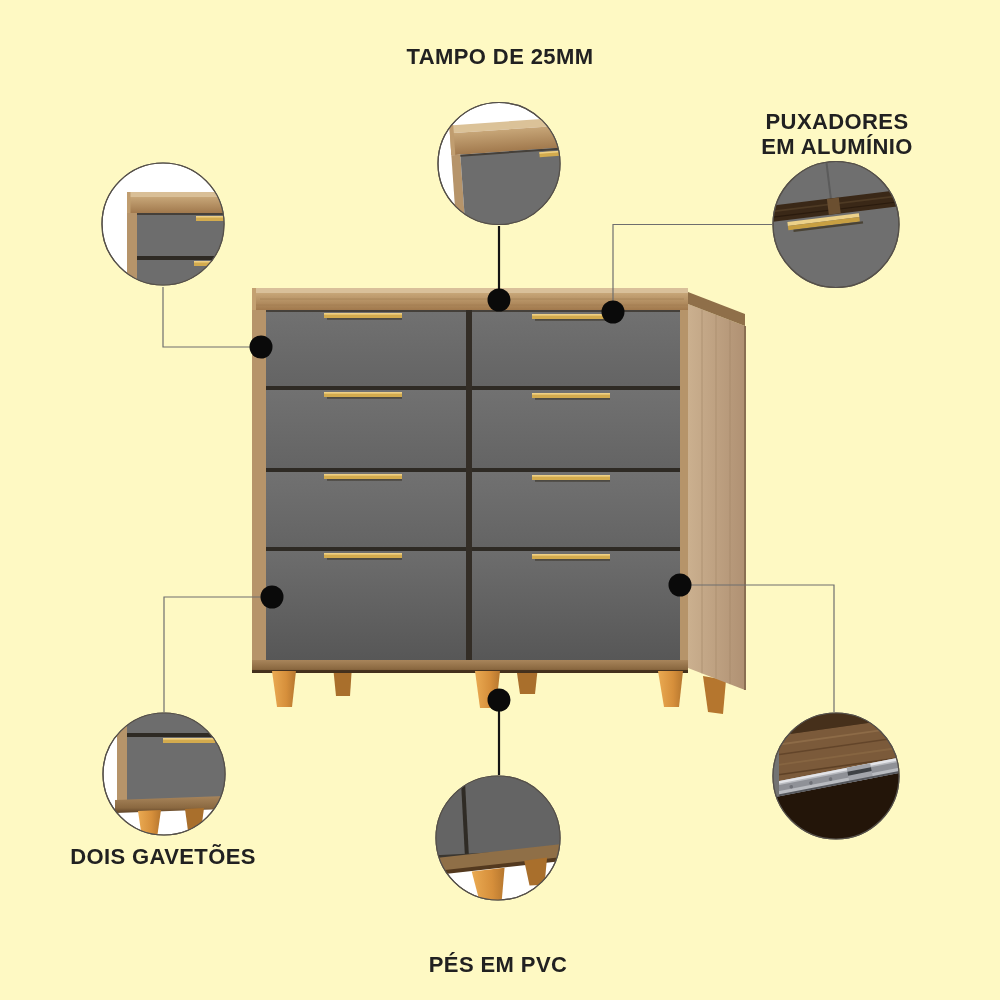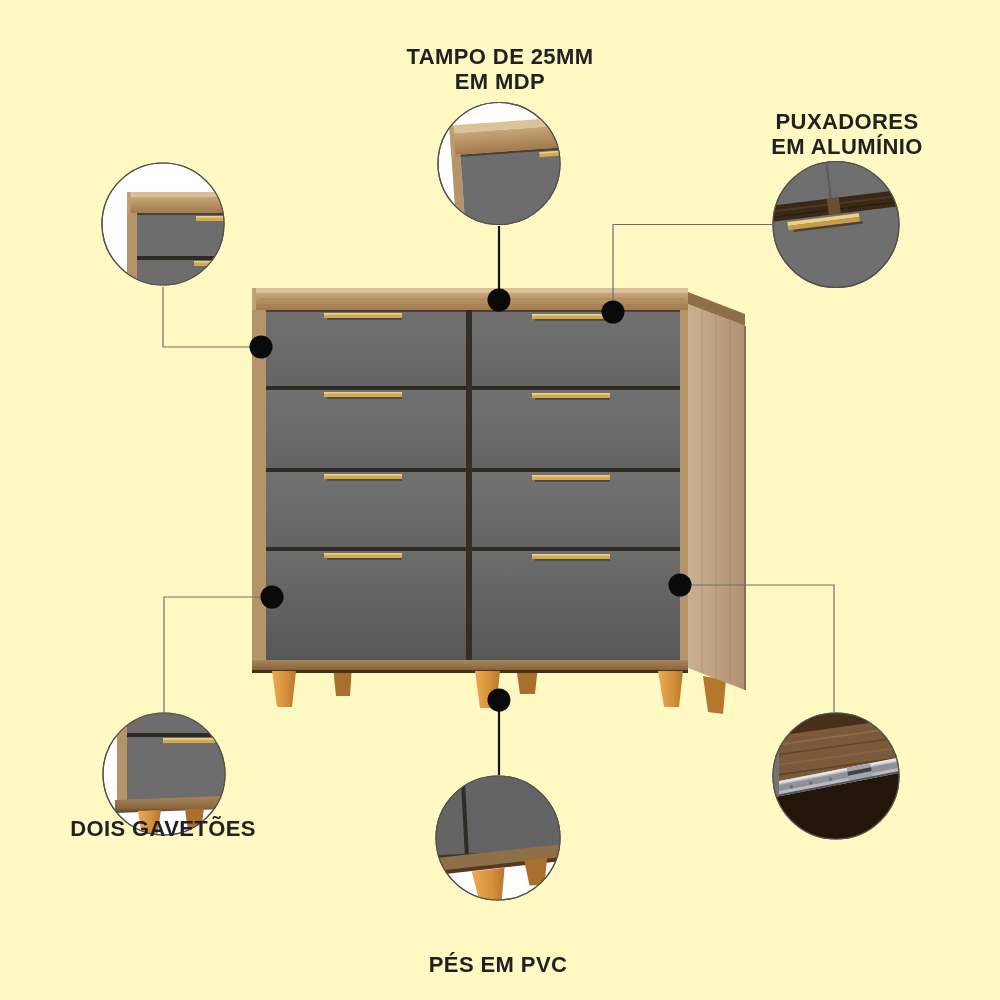--- a/index.html
+++ b/index.html
@@ -289,30 +289,29 @@
       <circle cx="499" cy="300" r="11.5"></circle>
       <circle cx="613" cy="312" r="11.5"></circle>
       <circle cx="272" cy="597" r="11.5"></circle>
       <circle cx="499" cy="700" r="11.5"></circle>
       <circle cx="680" cy="585" r="11.5"></circle>
     </g>
   </svg>
 
   <div class="label" style="left:500px;top:44px;">
     <span>TAMPO DE 25MM</span>
-    <span>EM MDP</span>
-  </div>
-
-
-  <div class="label" style="left:837px;top:109px;margin-left:10px;">
+  </div>
+
+
+  <div class="label" style="left:837px;top:109px;">
     <span>PUXADORES</span>
     <span>EM ALUMÍNIO</span>
   </div>
 
-  <div class="label" style="left:163px;top:816px;">
+  <div class="label" style="left:163px;top:844px;">
     <span>DOIS GAVETÕES</span>
   </div>
 
   <div class="label" style="left:498px;top:952px;">
     <span>PÉS EM PVC</span>
   </div>
 
   <div class="label" style="left:837px;top:841px;">
   </div>
 

